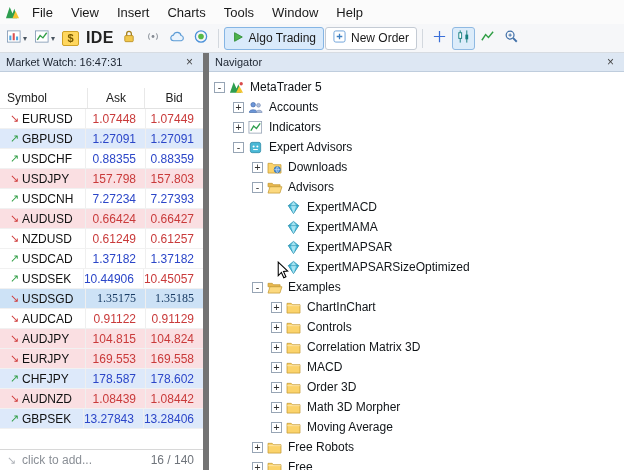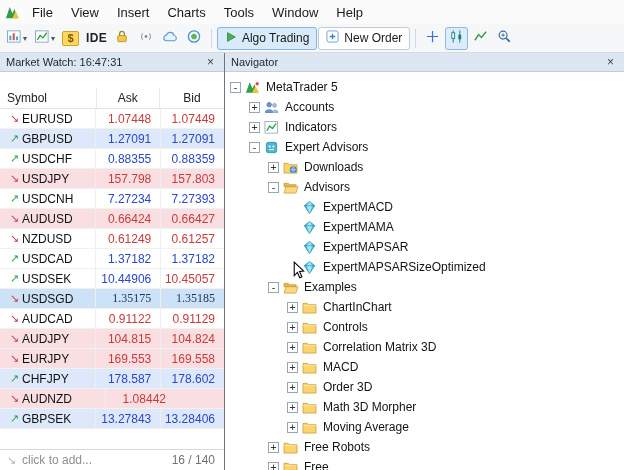--- a/index.html
+++ b/index.html
@@ -13,30 +13,30 @@
   .menu-item { padding:4px 9px; font-size:13px; color:#1a1a1a; cursor:default; }
 
   
   .toolbar { height:29px; display:flex; align-items:center; background:#f6f7f9; border-bottom:1px solid #d7dce2; padding:0 3px; gap:1px; flex:0 0 auto; }
   .tbtn { height:23px; min-width:23px; display:flex; align-items:center; justify-content:center; border:1px solid transparent; border-radius:3px; padding:0 2px; }
   .tbtn.labeled { padding:0 7px; gap:5px; background:#fff; border-color:#c4cbd4; font-size:12px; color:#1a1a1a; }
   .tbtn.active { background:#d9eafb; border-color:#85b5e4; }
   .tbtn.icon-active { background:#dcecfa; border-color:#8fb9e2; }
   .tsep { width:1px; height:19px; background:#d3d8de; margin:0 4px; flex:0 0 auto; }
   .caret { font-size:8px; color:#4a5560; margin-left:1px; }
-  .ide-text { font-size:12px; font-weight:bold; color:#222; letter-spacing:0.3px; }
+  .ide-text { font-size:16px; font-weight:bold; color:#222; letter-spacing:0.3px; }
   .dollar-box { width:17px; height:15px; background:#ffd75e; border:1px solid #cfa126; border-radius:2px; color:#7a5b00; font-weight:bold; font-size:11px; display:flex; align-items:center; justify-content:center; }
 
   
   .main { flex:1; display:flex; min-height:0; }
   .panel-title { height:19px; background:#dde7f3; border-bottom:1px solid #bfcddd; display:flex; align-items:center; padding:0 6px; font-size:11px; color:#1c2430; flex:0 0 auto; }
   .close-x { margin-left:auto; width:15px; text-align:center; color:#444; font-size:12px; cursor:default; }
 
   
-  .market-watch { width:225px; flex:0 0 auto; border-right:1px solid #737373; display:flex; flex-direction:column; background:#fff; }
+  .market-watch { width:209px; flex:0 0 auto; border-right:6px solid #737373; display:flex; flex-direction:column; background:#fff; }
   .mw-header { height:21px; display:flex; align-items:center; border-bottom:1px solid #e2e2e2; color:#222; flex:0 0 auto;margin-top:16px; }
   .mw-header .hcell { height:100%; display:flex; align-items:center; }
   .col-sym { width:105px; padding-left:7px; }
   .col-bid { width:72px; justify-content:center; border-left:1px solid #e8e8e8; }
   .col-ask { width:70px; justify-content:center; border-left:1px solid #e8e8e8; }
   .mw-body { flex:1; min-height:0; }
   .mw-row { height:20px; display:flex; align-items:center; border-bottom:1px solid #f1f1f1; }
   .mw-row .mw-cell { height:100%; display:flex; align-items:center; }
   .mw-row .col-bid, .mw-row .col-ask { justify-content:flex-end; padding-right:9px; border-left:1px solid #efefef; }
   .bg-none { background:#fff; }
@@ -322,20 +322,21 @@
               <span class="symname">CHFJPY</span>
             </div>
             <div class="mw-cell col-bid c-blue">178.587</div>
             <div class="mw-cell col-ask c-blue">178.602</div>
           </div>
           <div class="mw-row bg-pink">
             <div class="mw-cell col-sym">
               <span class="arrow down">↘</span>
               <span class="symname">AUDNZD</span>
             </div>
+            <div class="mw-cell col-bid c-red">1.08439</div>
             <div class="mw-cell col-ask c-red">1.08442</div>
           </div>
           <div class="mw-row bg-blue">
             <div class="mw-cell col-sym">
               <span class="arrow up">↗</span>
               <span class="symname">GBPSEK</span>
             </div>
             <div class="mw-cell col-bid c-blue">13.27843</div>
             <div class="mw-cell col-ask c-blue">13.28406</div>
           </div>

